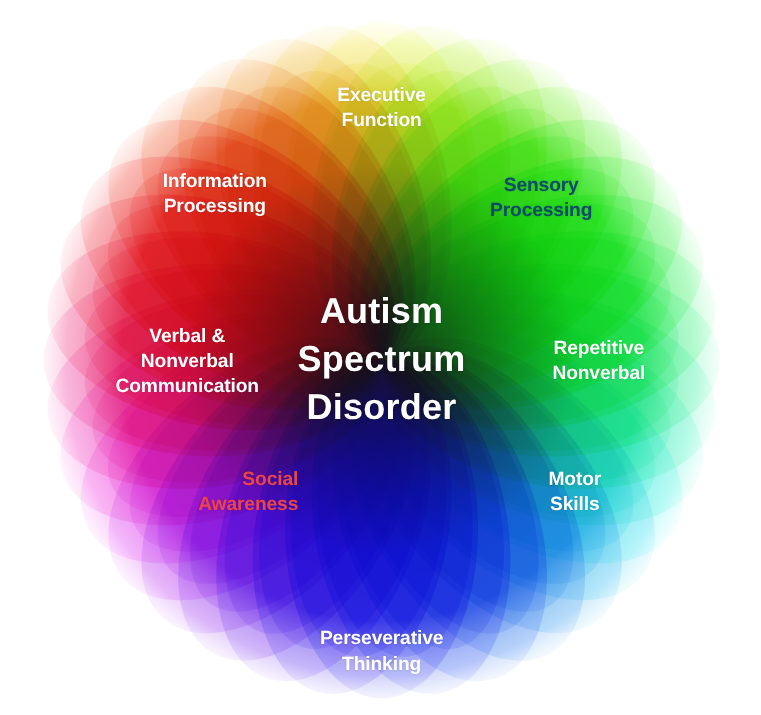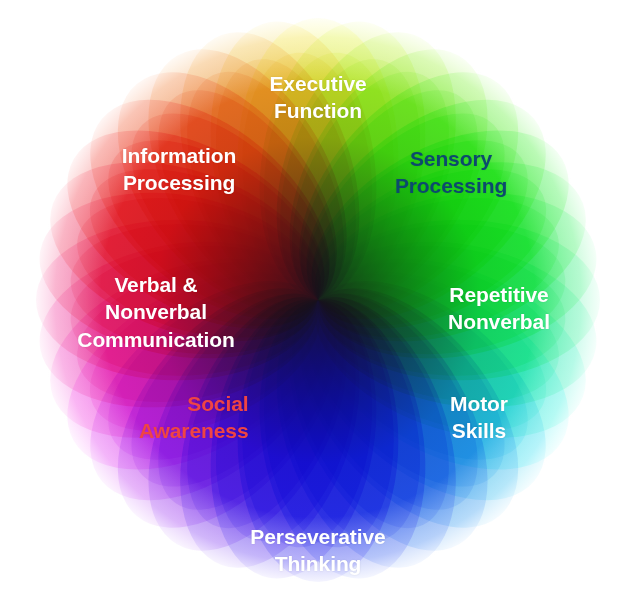--- a/index.html
+++ b/index.html
@@ -44,21 +44,21 @@
     color: #ffffff;
     font-weight: bold;
     text-align: center;
     line-height: 1.30;
     letter-spacing: -0.1px;
     white-space: pre-line;
     text-rendering: optimizeLegibility;
   }
 
   .spoke-label {
-    font-size: 21px;
+    font-size: 16px;
     text-shadow: 0 0 2px rgba(0,0,0,0.10);
   }
 
   #center-title {
     position: absolute;
     color: #ffffff;
     font-weight: bold;
     font-size: 30px;
     line-height: 1.33;
     text-align: center;
@@ -180,14 +180,17 @@
 Thinking</div>
       <div class="label spoke-label" style="width: 165px; left: 83.5px; color: #ef4444; top: 390px; text-align: right;">Social
 Awareness</div>
       <div class="label spoke-label" style="width: 190px; left: 61px; color: rgb(255, 255, 255); top: 271px;">Verbal &amp;
 Nonverbal
 Communication</div>
       <div class="label spoke-label" style="width: 175px; left: 91.5px; color: rgb(255, 255, 255); top: 142px;">Information
 Processing</div>
     </div>
 
+  <div id="center-title" style="width: 250px; left: 193px; top: 240px;">Autism
+Spectrum
+Disorder</div>
 
 </div>
 
 </body></html>

